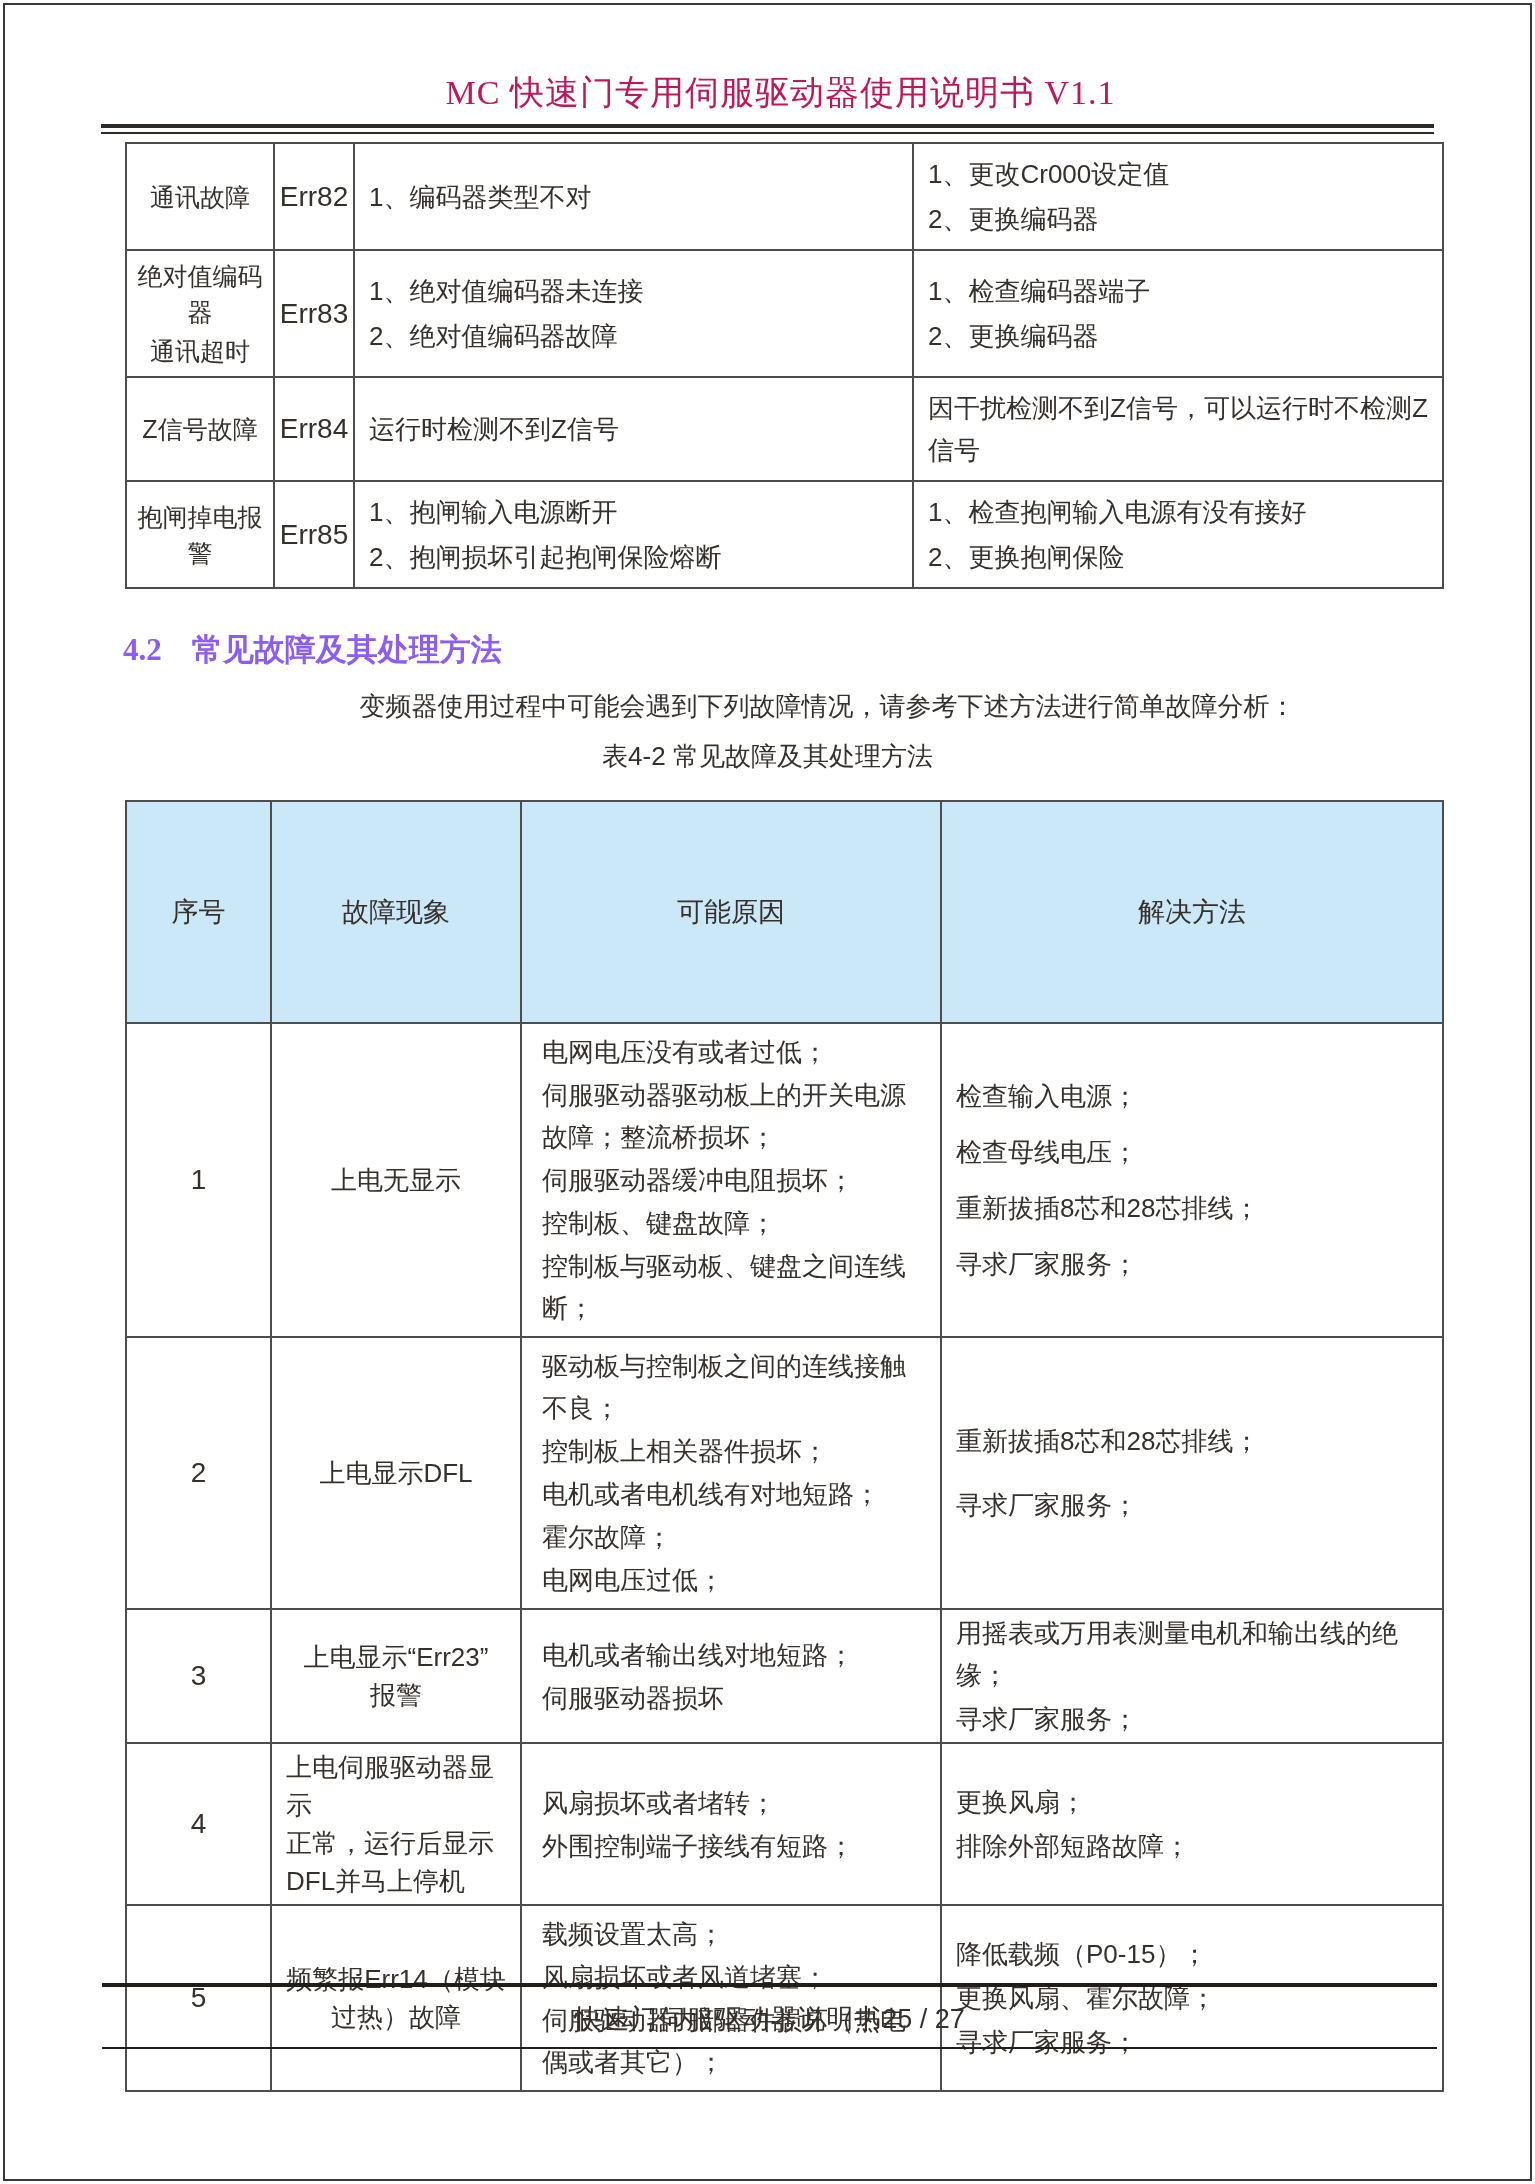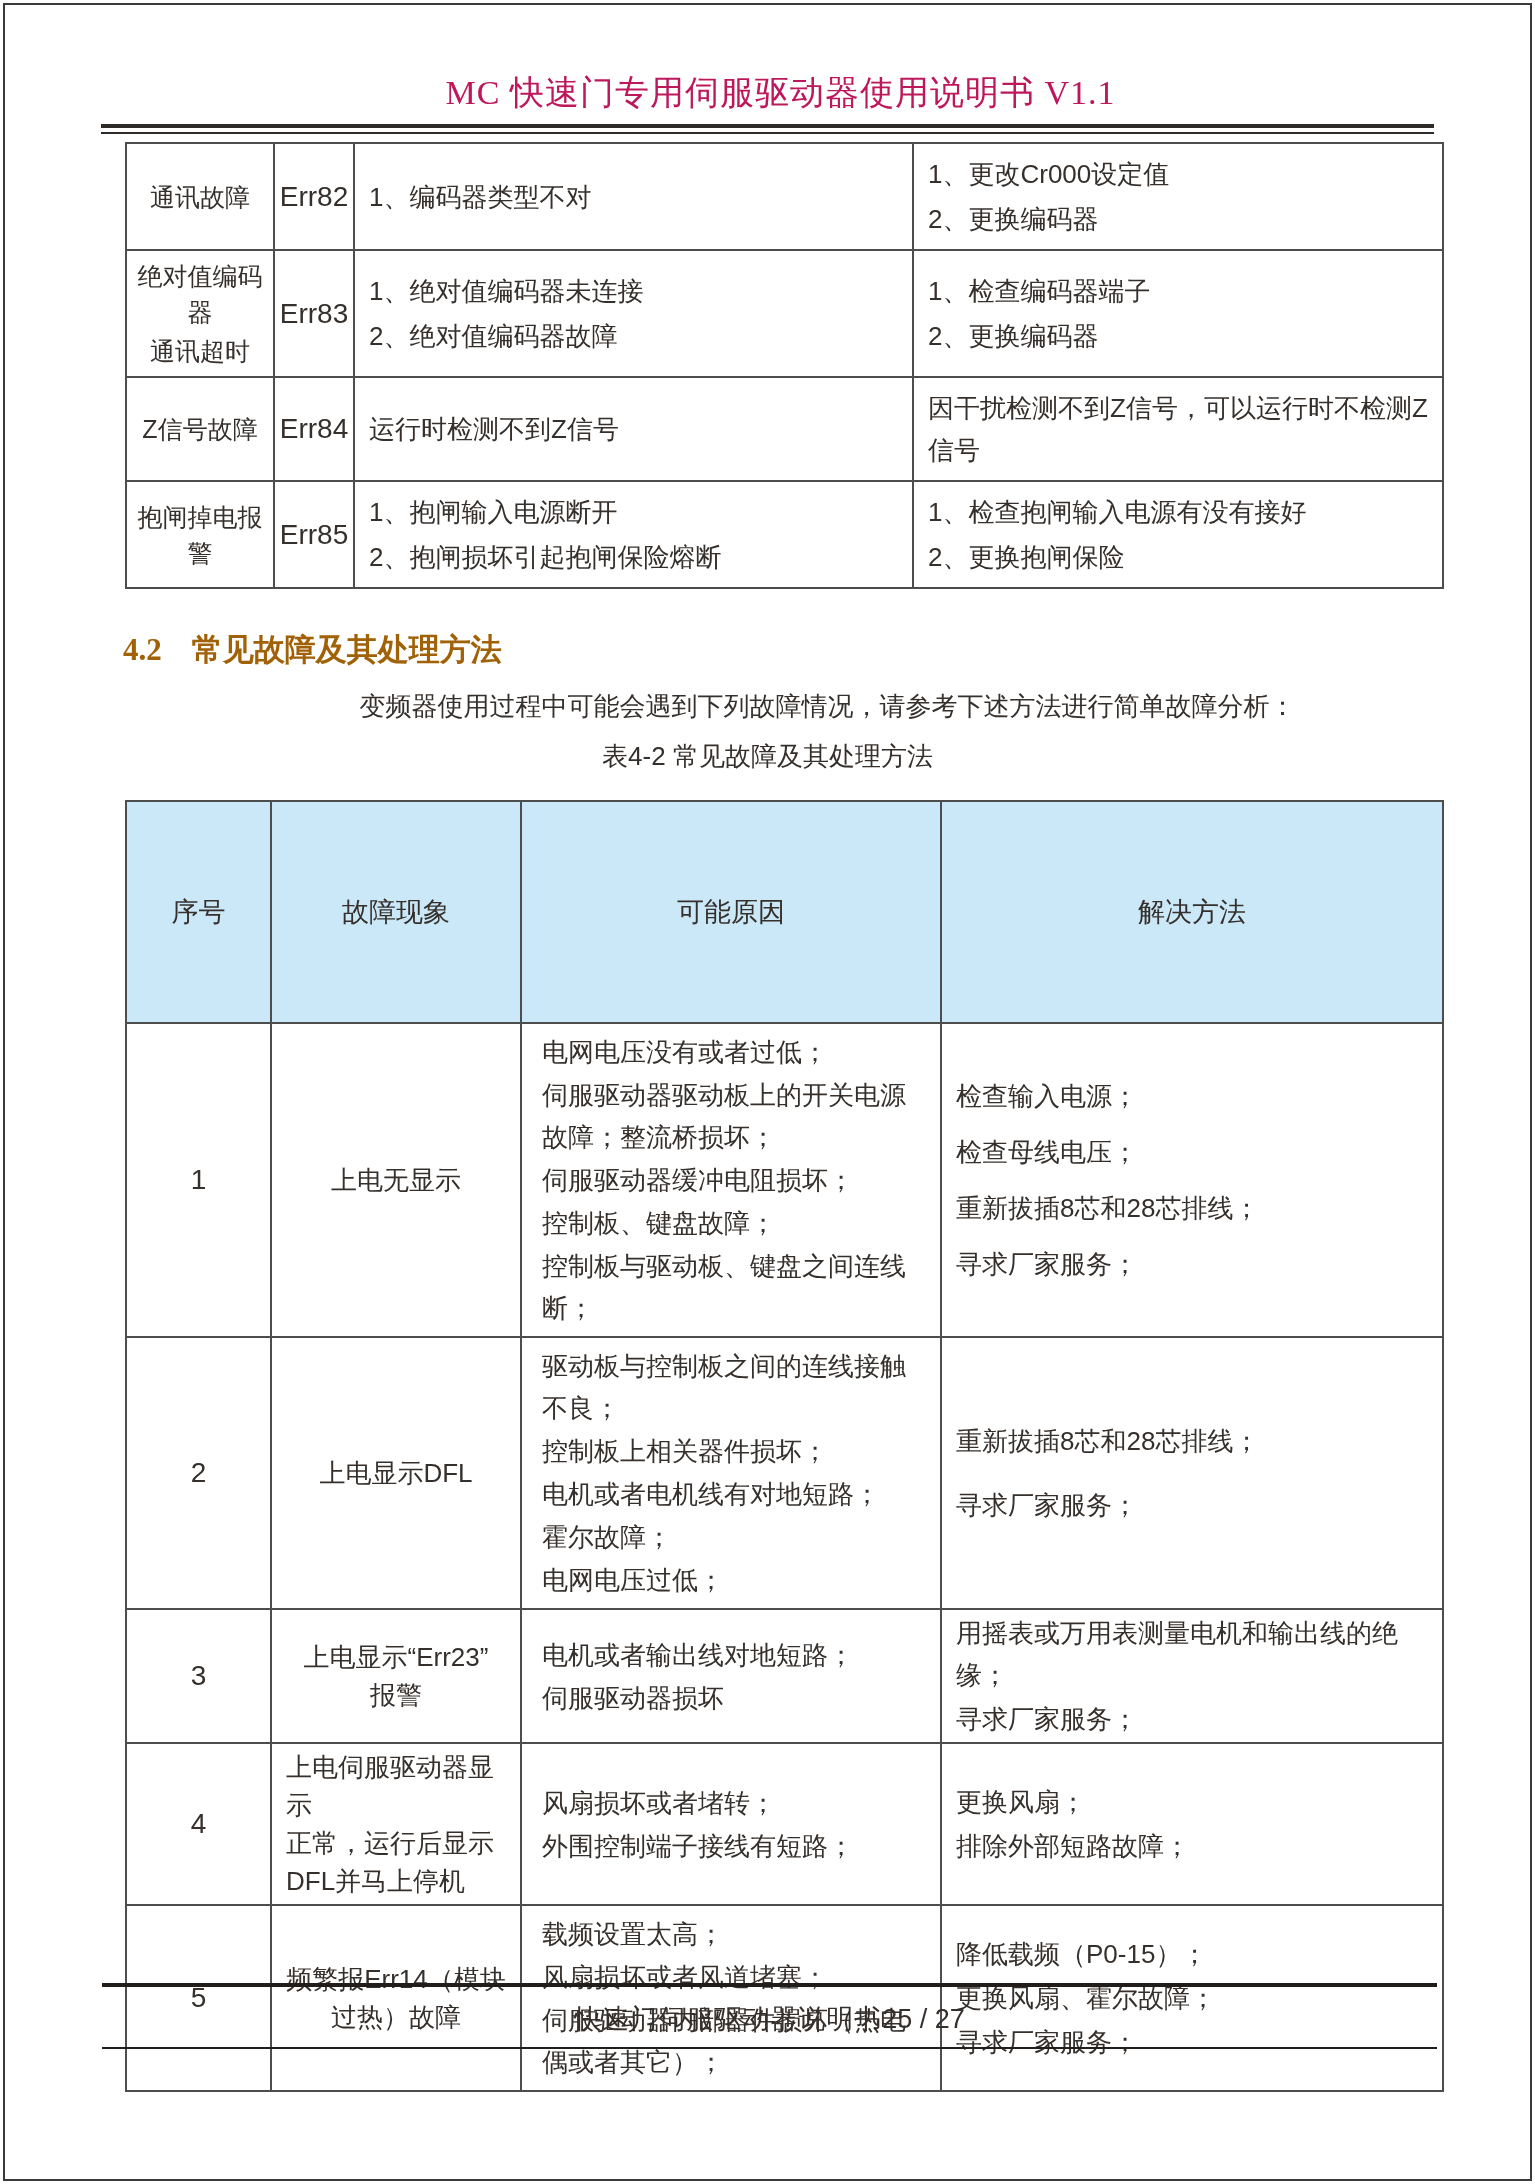--- a/index.html
+++ b/index.html
@@ -26,21 +26,21 @@
   .error-table .c-name{text-align:center;font-size:25px;line-height:36px;}
   .error-table .c-code{text-align:center;font-size:28px;}
   .error-table .c-cause,.error-table .c-sol{text-align:left;padding:6px 14px;line-height:42px;}
   .error-table .line{margin:3px 0;}
   .error-table tr:nth-child(1){height:74px;}
   .error-table tr:nth-child(2){height:100px;}
   .error-table tr:nth-child(3){height:94px;}
   .error-table tr:nth-child(4){height:100px;}
 
   
-  .section-heading{margin:40px 0 0 118px;font-size:31px;font-weight:700;color:#a16207;}
+  .section-heading{margin:40px 0 0 118px;font-size:31px;font-weight:700;color:#8b5cf6;}
   .section-heading .num{font-family:"Liberation Serif","DejaVu Serif",serif;margin-right:30px;font-weight:700;}
   .intro{margin:18px 0 0 120px;font-size:26px;line-height:34px;text-align:center;}
   .caption{margin:16px 0 0 0;text-align:center;font-size:26px;}
 
   
   .fault-table{margin:26px 0 0 120px;width:1317px;}
   .fault-table th{height:63px;font-weight:400;font-size:27px;text-align:center;}
   .fault-table .c-no{text-align:center;font-size:28px;}
   .fault-table .ph-cell{text-align:center;line-height:38px;padding:4px 8px;}
   .fault-table .c-cause{text-align:left;padding:6px 20px;line-height:42px;}

